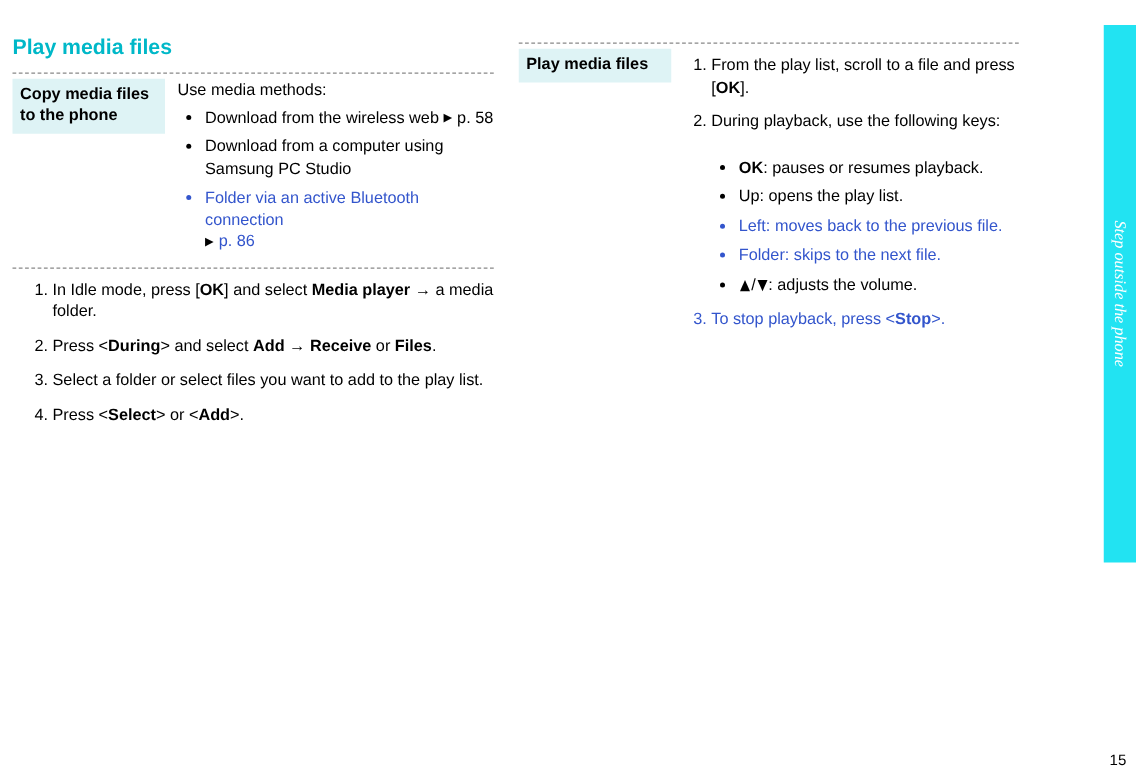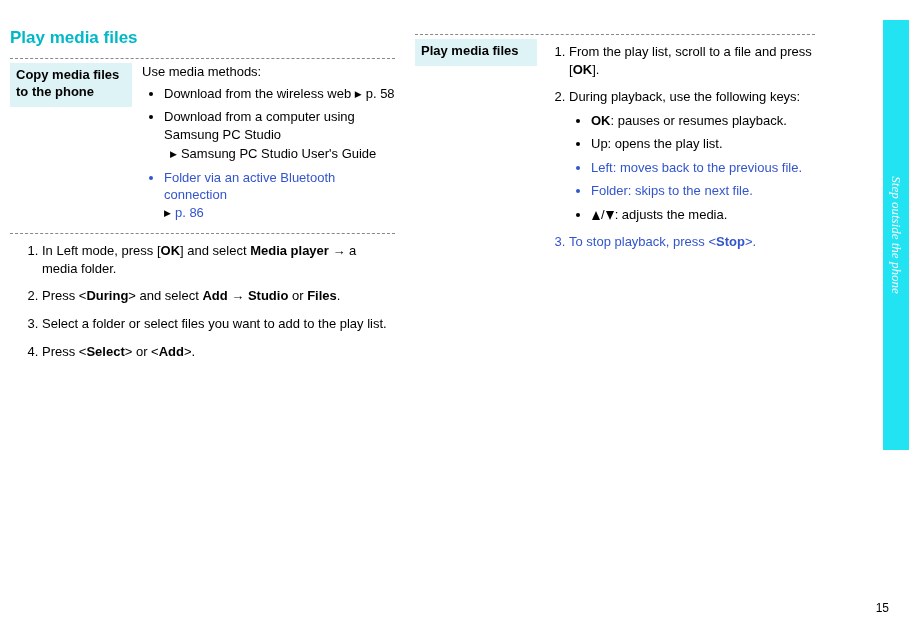--- a/index.html
+++ b/index.html
@@ -85,21 +85,21 @@
     top: 50%;
     transform: translate(-50%, -50%) rotate(90deg);
     white-space: nowrap;
     color: #fff;
     font-style: italic;
     font-family: Georgia, 'Times New Roman', serif;
     font-size: 13px;
   }
   .pagenum {
     position: absolute;
-    right: 20px;
+    right: 8px;
     bottom: 8px;
     font-size: 12px;
   }
   .vol-icon svg { vertical-align: -2px; }
   .intro { margin-bottom: 2px; }
   ol.num > li.spaced { margin-top: 10px; }
 </style>
 </head>
 <body>
 
@@ -114,41 +114,38 @@
       </div>
       <div class="body-col">
         <div class="intro">Use media methods:</div>
         <ul class="bul">
           <li>
             <span>Download from the wireless web</span>
             <span class="tri"></span><span>p. 58</span>
           </li>
           <li>
             <span>Download from a computer using Samsung PC Studio</span>
-            <ul class="sub">
-              <li><span class="tri"></span><span>Samsung PC Studio User's Guide</span></li>
-            </ul>
           </li>
           <li class="link">
             <span>Folder via an active Bluetooth connection</span>
             <br><span class="tri"></span><span>p. 86</span>
           </li>
         </ul>
       </div>
     </div>
 
     <div class="hr"></div>
     <div class="row">
       <div class="body-col">
         <ol class="num">
           <li>
-            <span>In Left mode, press [</span><span class="bold">OK</span><span>] and select </span><span class="bold">Media player</span><span> → a media folder.</span>
+            <span>In Idle mode, press [</span><span class="bold">OK</span><span>] and select </span><span class="bold">Media player</span><span> → a media folder.</span>
           </li>
           <li class="spaced">
-            <span>Press &lt;</span><span class="bold">During</span><span>&gt; and select </span><span class="bold">Add</span><span> → </span><span class="bold">Studio</span><span> or </span><span class="bold">Files</span><span>.</span>
+            <span>Press &lt;</span><span class="bold">During</span><span>&gt; and select </span><span class="bold">Add</span><span> → </span><span class="bold">Receive</span><span> or </span><span class="bold">Files</span><span>.</span>
           </li>
           <li class="spaced">Select a folder or select files you want to add to the play list.</li>
           <li class="spaced">
             <span>Press &lt;</span><span class="bold">Select</span><span>&gt; or &lt;</span><span class="bold">Add</span><span>&gt;.</span>
           </li>
         </ol>
       </div>
     </div>
   </div>
 
@@ -158,31 +155,31 @@
       <div class="label-col">
         <div class="label">Play media files</div>
       </div>
       <div class="body-col">
         <ol class="num">
           <li>
             <span>From the play list, scroll to a file and press [</span><span class="bold">OK</span><span>].</span>
           </li>
           <li class="spaced">
             <span>During playback, use the following keys:</span>
-            <ul class="bul" style="margin-top:6px;">
+            <ul class="bul" style="margin-top:19px;">
               <li><span class="bold">OK</span><span>: pauses or resumes playback.</span></li>
               <li>Up: opens the play list.</li>
               <li class="link">Left: moves back to the previous file.</li>
               <li class="link">Folder: skips to the next file.</li>
               <li>
                 <span class="vol-icon"><svg width="10" height="11">
                       <polygon points="5,1 9,10 1,10" fill="#000"></polygon>
                     </svg></span><span>/</span><span class="vol-icon"><svg width="10" height="11">
                       <polygon points="1,1 9,1 5,10" fill="#000"></polygon>
-                    </svg></span><span>: adjusts the media.</span>
+                    </svg></span><span>: adjusts the volume.</span>
               </li>
             </ul>
           </li>
           <li class="link spaced">
             <span>To stop playback, press &lt;</span><span class="bold">Stop</span><span>&gt;.</span>
           </li>
         </ol>
       </div>
     </div>
   </div>

